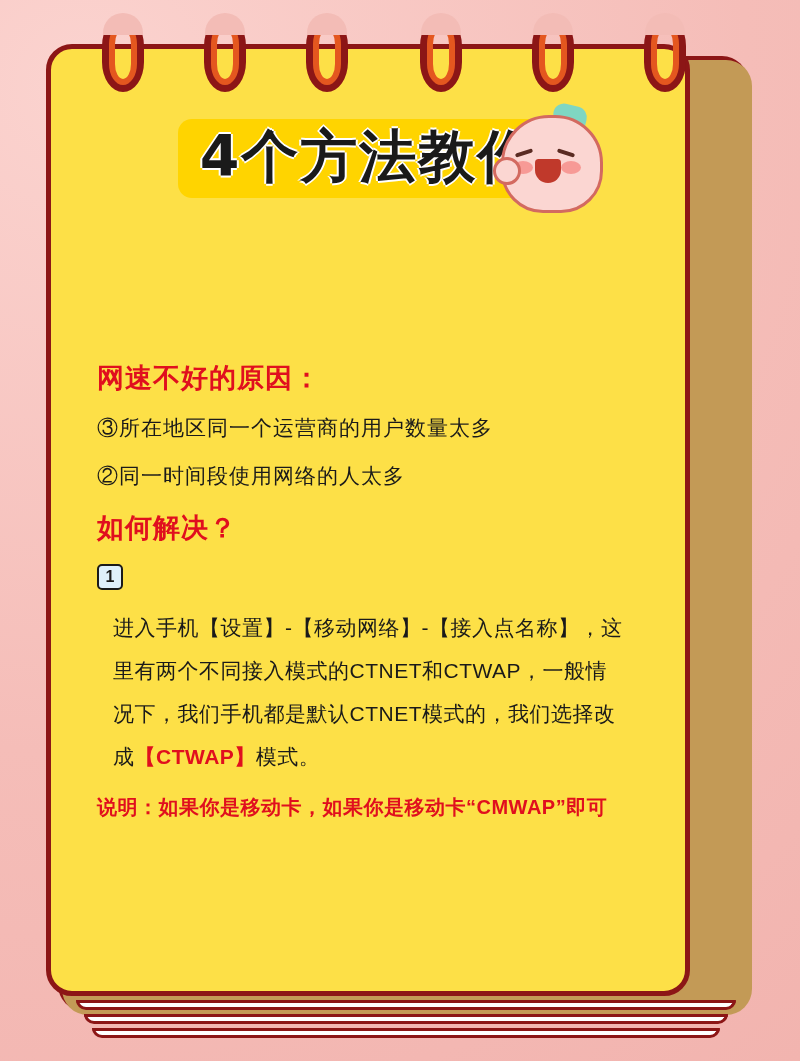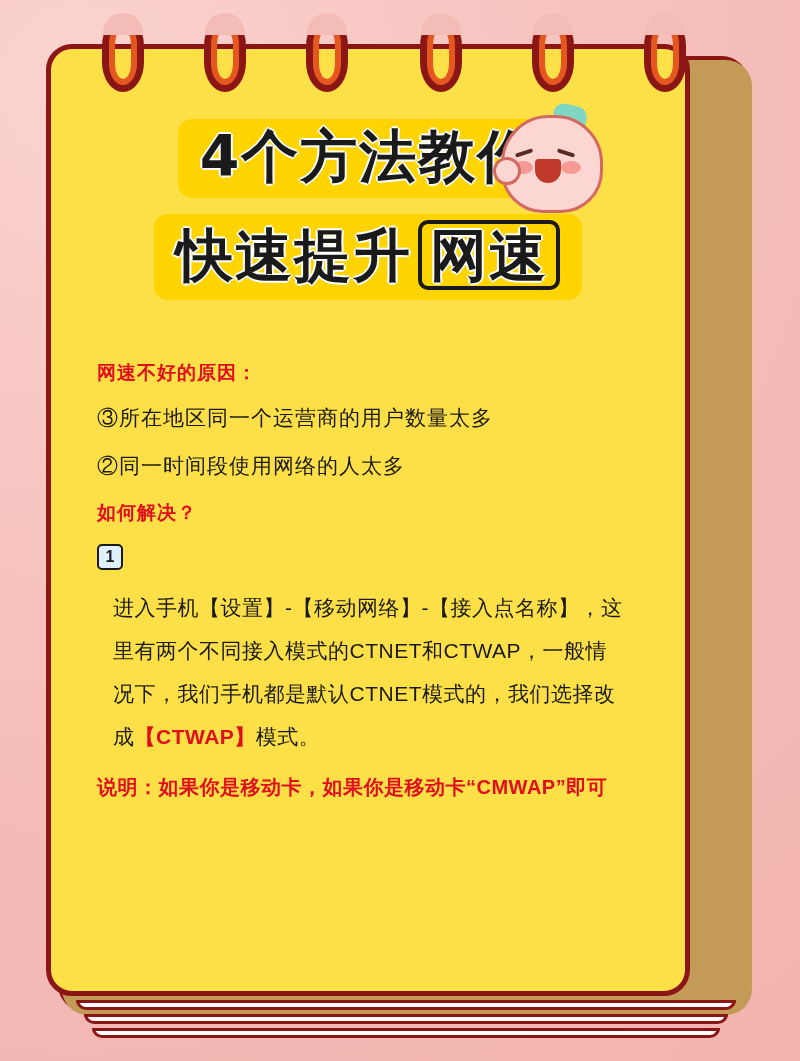--- a/index.html
+++ b/index.html
@@ -226,21 +226,21 @@
     width: 22px; height: 22px;
     background: #fbd6d2;
     border: 3px solid #d36a60;
     border-radius: 50%;
   }
 
   
   .sec-head {
     color: #e00f1e;
     font-weight: bold;
-    font-size: 19px;
+    font-size: 27px;
     margin: 26px 0 18px 0;
     letter-spacing: 1px;
   }
   .sec-head.second { margin-top: 17px; }
   .reason {
     font-size: 21px;
     color: #1a1a1a;
     margin: 0 0 20px 0;
     letter-spacing: 1px;
   }
@@ -303,28 +303,20 @@
   <div class="page-line p3"></div>
 </div>
 
 <div class="card">
   <div class="content">
 
     <div class="title-wrap">
       <div class="title-row">
         <span class="title-pill">
           <span class="title-text">4个方法教你</span>
-        </span>
-      </div>
-      <div class="title-row row2">
-        <span class="title-pill">
-          <span class="title-text">快速提升</span>
-          <span class="boxed">
-            <span class="title-text">网速</span>
-          </span>
         </span>
       </div>
 
       <div class="mascot">
         <div class="tuft"></div>
         <div class="body"></div>
         <div class="eyeL"></div>
         <div class="eyeR"></div>
         <div class="cheekL"></div>
         <div class="cheekR"></div>

